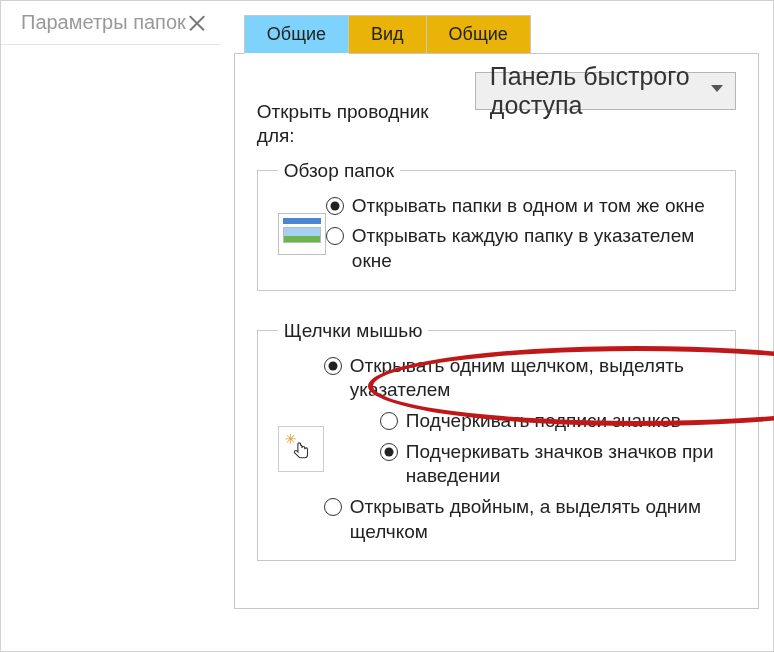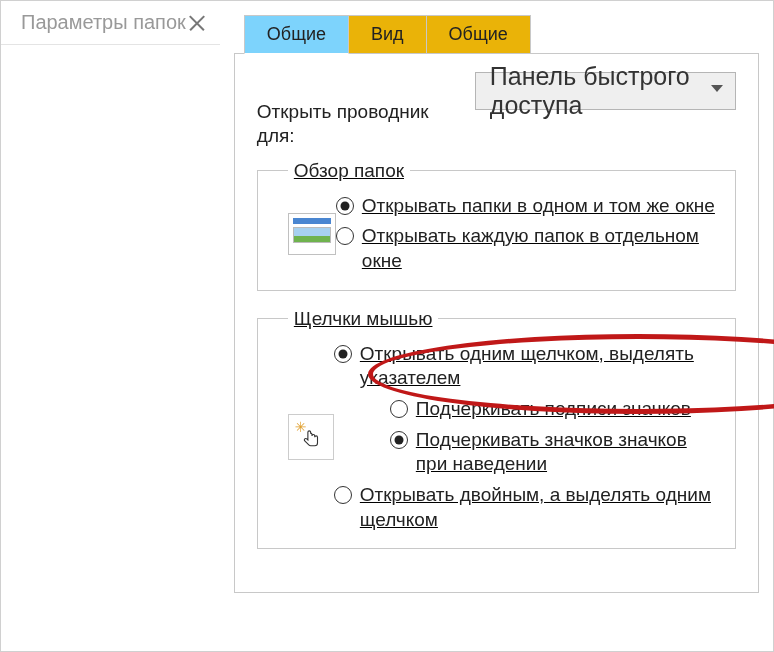--- a/index.html
+++ b/index.html
@@ -122,23 +122,22 @@
     content:"";
     position:absolute;
     left:0; top:0;
     border-left: 6px solid transparent;
     border-right: 6px solid transparent;
     border-top: 7px solid #555;
   }
 
   fieldset.group {
     border: 1px solid #c8c8c8;
-    margin: 6px 0 17px 0;
-    padding: 12px 14px 16px 30px;
-    text-decoration: underline;
+    margin: 6px 0 29px 0;
+    padding: 12px 14px 16px 20px;
   }
   fieldset.group legend {
     font-size: 19px;
     color: #222;
     padding: 0 6px;
   }
   .group-row {
     display: flex;
     align-items: center;
     gap: 0;
@@ -261,21 +260,21 @@
             <div class="bar"></div>
             <div class="land"></div>
           </div>
           <div class="radio-list">
             <label class="radio-item">
               <span class="radio-circle checked"></span>
               <span>Открывать папки в одном и том же окне</span>
             </label>
             <label class="radio-item">
               <span class="radio-circle"></span>
-              <span>Открывать каждую папок в отдельном окне</span>
+              <span>Открывать каждую папку в указателем окне</span>
             </label>
           </div>
         </div>
       </fieldset>
 
       <fieldset class="group" style="position:relative;">
         <legend>Щелчки мышью</legend>
 
         <div class="highlight-ellipse" style="left:110px; top:4px; width:540px; height:80px;"></div>
 

